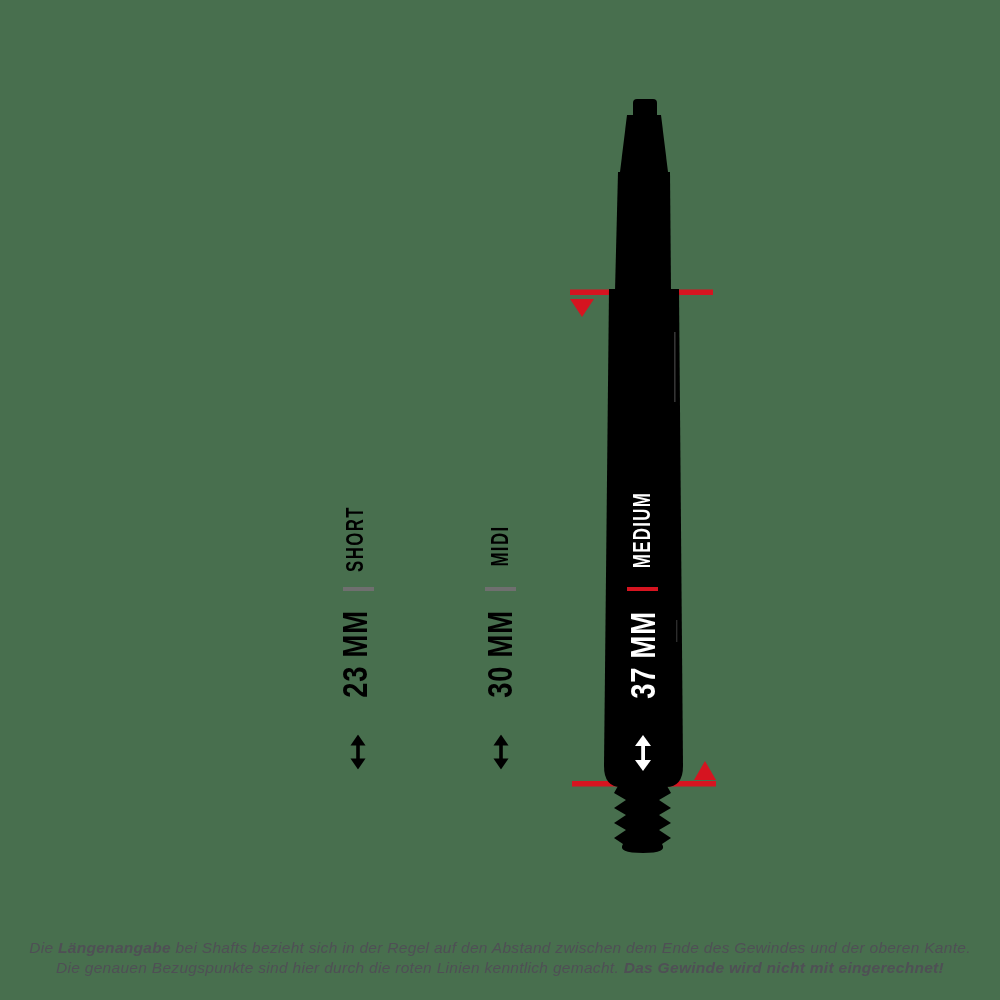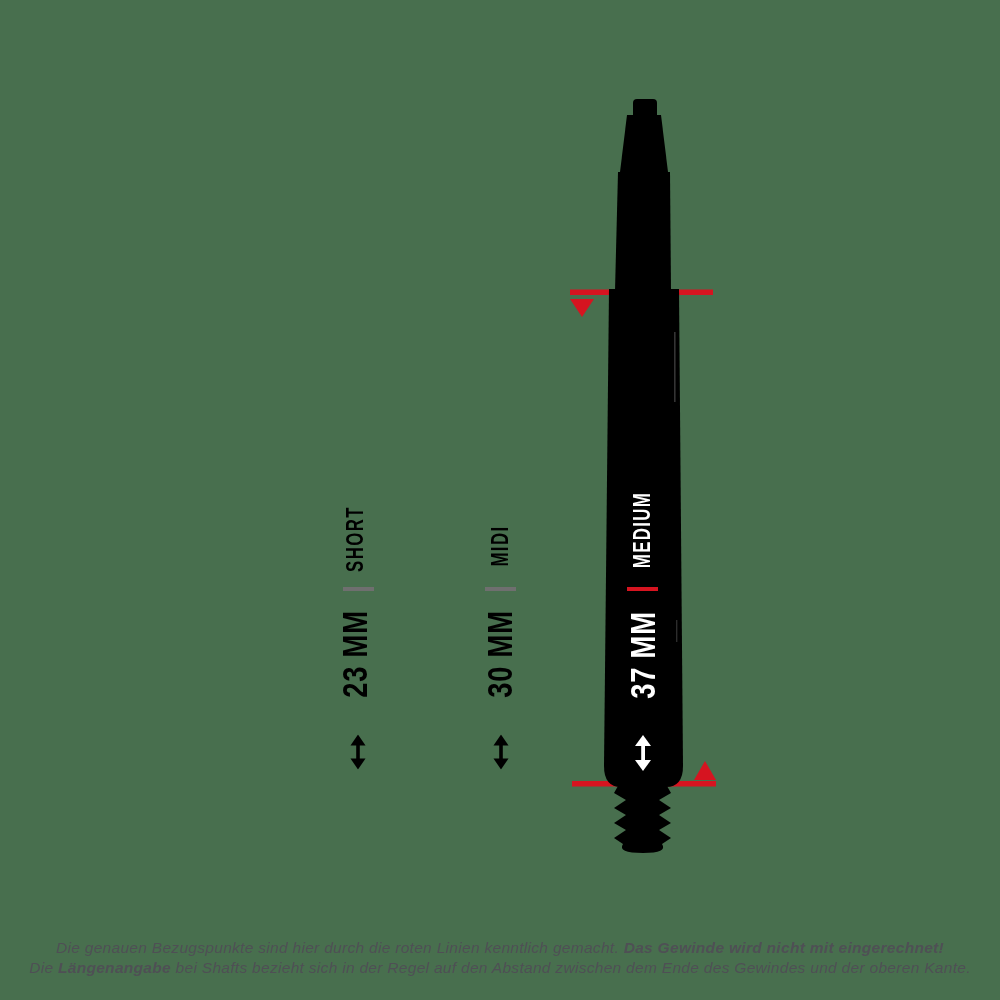--- a/index.html
+++ b/index.html
@@ -101,17 +101,17 @@
   <div class="vlabel value white" style="left:643px;top:655px;">37 MM</div>
   <div class="arrow" style="left:643px;top:755px;">
     <svg width="20" height="36" viewBox="0 0 20 36">
       <rect x="8.2" y="9" width="3.8" height="18" fill="#fff"></rect>
       <polygon points="10,0 2,11 18,11" fill="#fff"></polygon>
       <polygon points="10,36 2,25 18,25" fill="#fff"></polygon>
     </svg>
   </div>
 
   <div class="caption">
+    <div><span>Die </span><b>Längenangabe</b><span> bei Shafts bezieht sich in der Regel auf den Abstand zwischen dem Ende des Gewindes und der oberen Kante.</span></div>
     <div><span>Die genauen Bezugspunkte sind hier durch die roten Linien kenntlich gemacht. </span><b>Das Gewinde wird nicht mit eingerechnet!</b></div>
-    <div><span>Die </span><b>Längenangabe</b><span> bei Shafts bezieht sich in der Regel auf den Abstand zwischen dem Ende des Gewindes und der oberen Kante.</span></div>
   </div>
 
 </div>
 
 </body></html>

